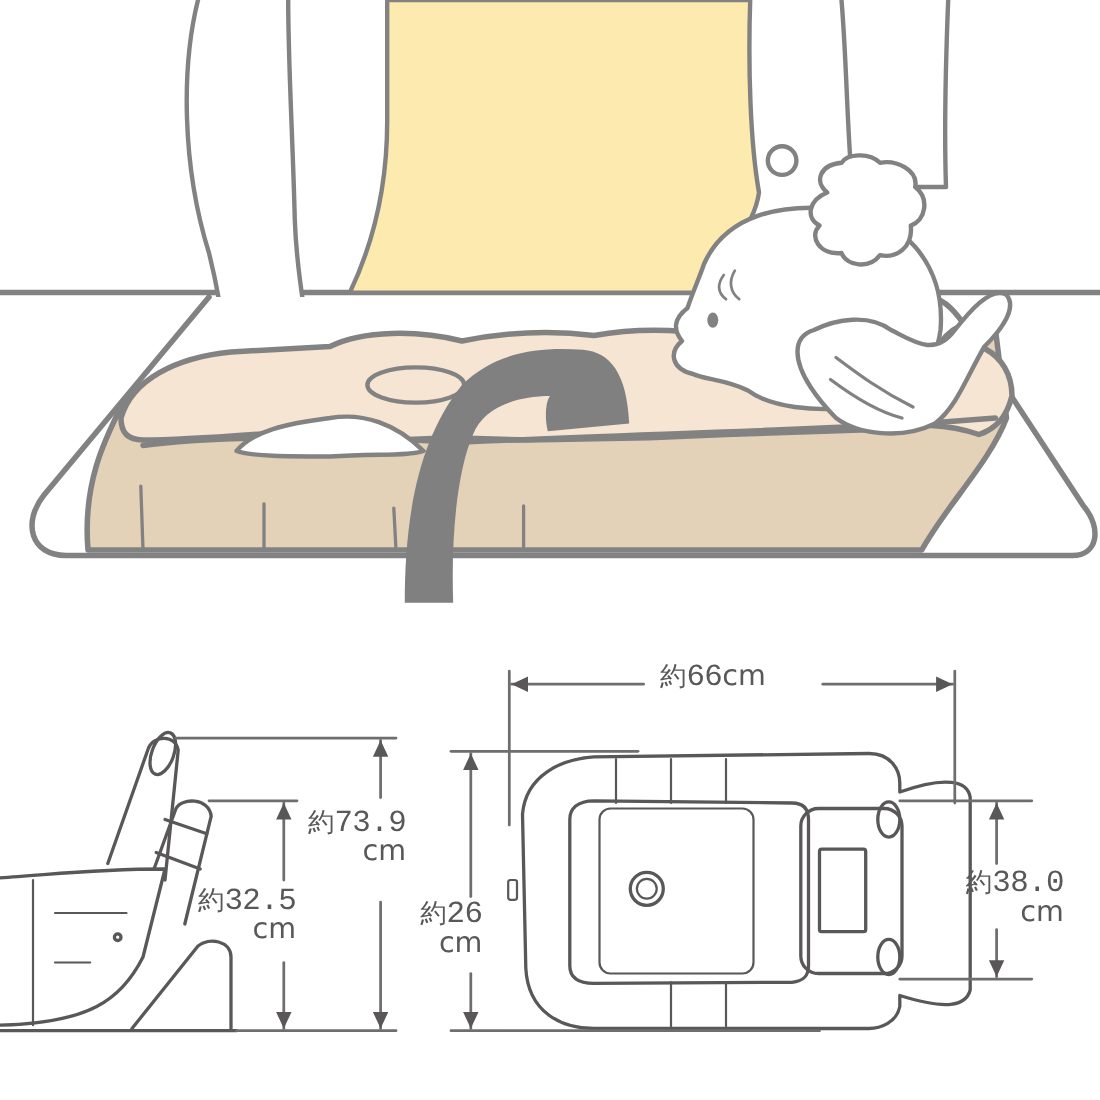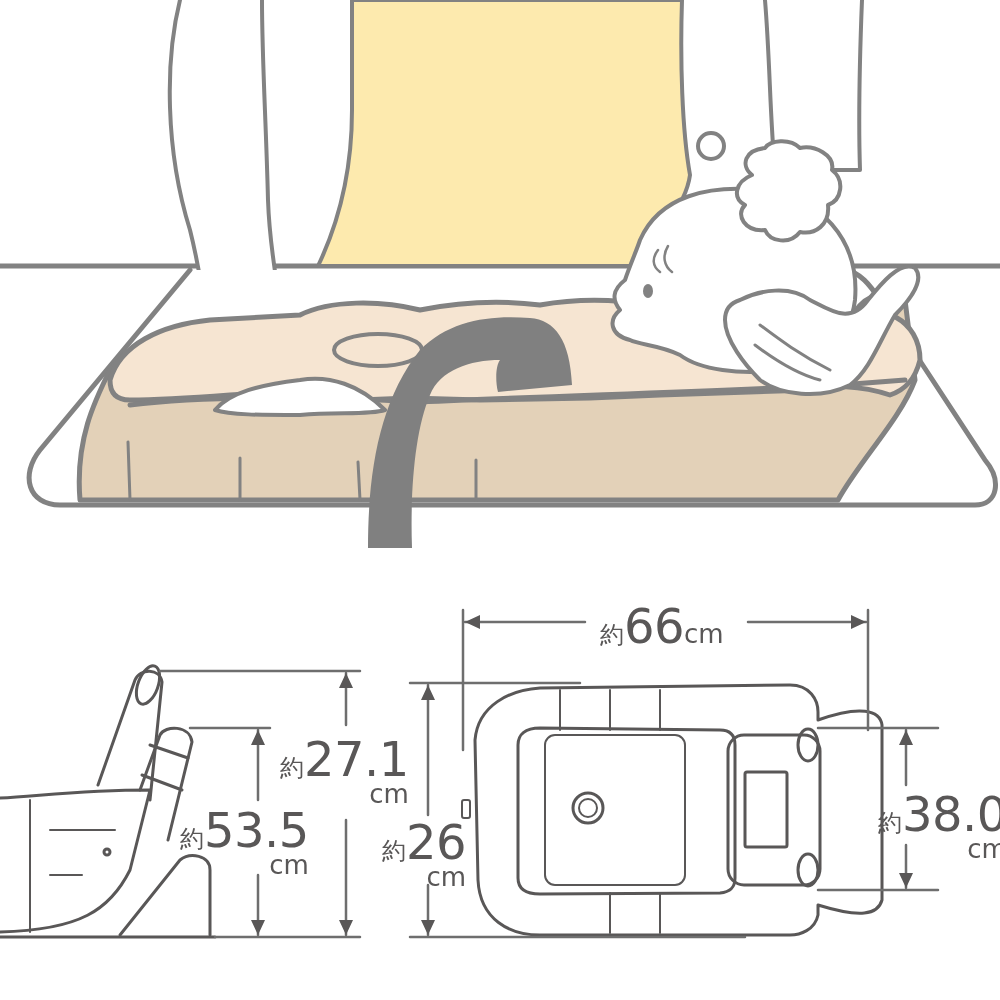--- a/index.html
+++ b/index.html
@@ -1,20 +1,20 @@
 <!DOCTYPE html>
 <html><head>
   <meta charset="utf-8">
   <style>
     html, body { margin: 0; padding: 0; background: #ffffff; }
     body { width: 1000px; height: 1000px; position: relative; overflow: hidden; font-family: "DejaVu Sans", sans-serif; }
     svg.illus { position: absolute; left: 0; top: 0; width: 1000px; height: 1000px; }
     .lbl { position: absolute; color: #595757; line-height: 1; white-space: nowrap; font-family: "DejaVu Sans", sans-serif; }
     .lbl .pre { font-size: 24px; }
-    .lbl .num { font-size: 48px; letter-spacing: -0.5px; }
+    .lbl .num { font-size: 28px; letter-spacing: -0.5px; font-family: Liberation Mono, monospace; }
     .lbl .unit { font-size: 26px; }
     .lbl.stack { text-align: right; }
     .lbl.stack .line2 { display: block; font-size: 26px; text-align: right; margin-top: -2px; }
   </style>
 </head>
 <body>
 
 <svg class="illus" viewBox="0 0 1000 1000" xmlns="http://www.w3.org/2000/svg">
   <g stroke="#828282" stroke-linecap="round" stroke-linejoin="round">
 
@@ -120,26 +120,26 @@
       <path d="M899 745 L906 730 L913 745 Z M899 873 L906 888 L913 873 Z" fill="#595757" stroke="none"></path>
     </g>
   </g>
 </svg>
 
 <div class="lbl" style="left:600px; top:602px;">
   <span class="pre">約</span><span class="num">66</span><span class="unit">cm</span>
 </div>
 
 <div class="lbl stack" style="left:280px; top:735px;">
-  <span class="pre">約</span><span class="num">27.1</span>
+  <span class="pre">約</span><span class="num">73.9</span>
   <span class="line2">cm</span>
 </div>
 
 <div class="lbl stack" style="left:180px; top:806px;">
-  <span class="pre">約</span><span class="num">53.5</span>
+  <span class="pre">約</span><span class="num">32.5</span>
   <span class="line2">cm</span>
 </div>
 
 <div class="lbl stack" style="left:382px; top:818px;">
   <span class="pre">約</span><span class="num">26</span>
   <span class="line2">cm</span>
 </div>
 
 <div class="lbl stack" style="left:878px; top:790px;">
   <span class="pre">約</span><span class="num">38.0</span>

